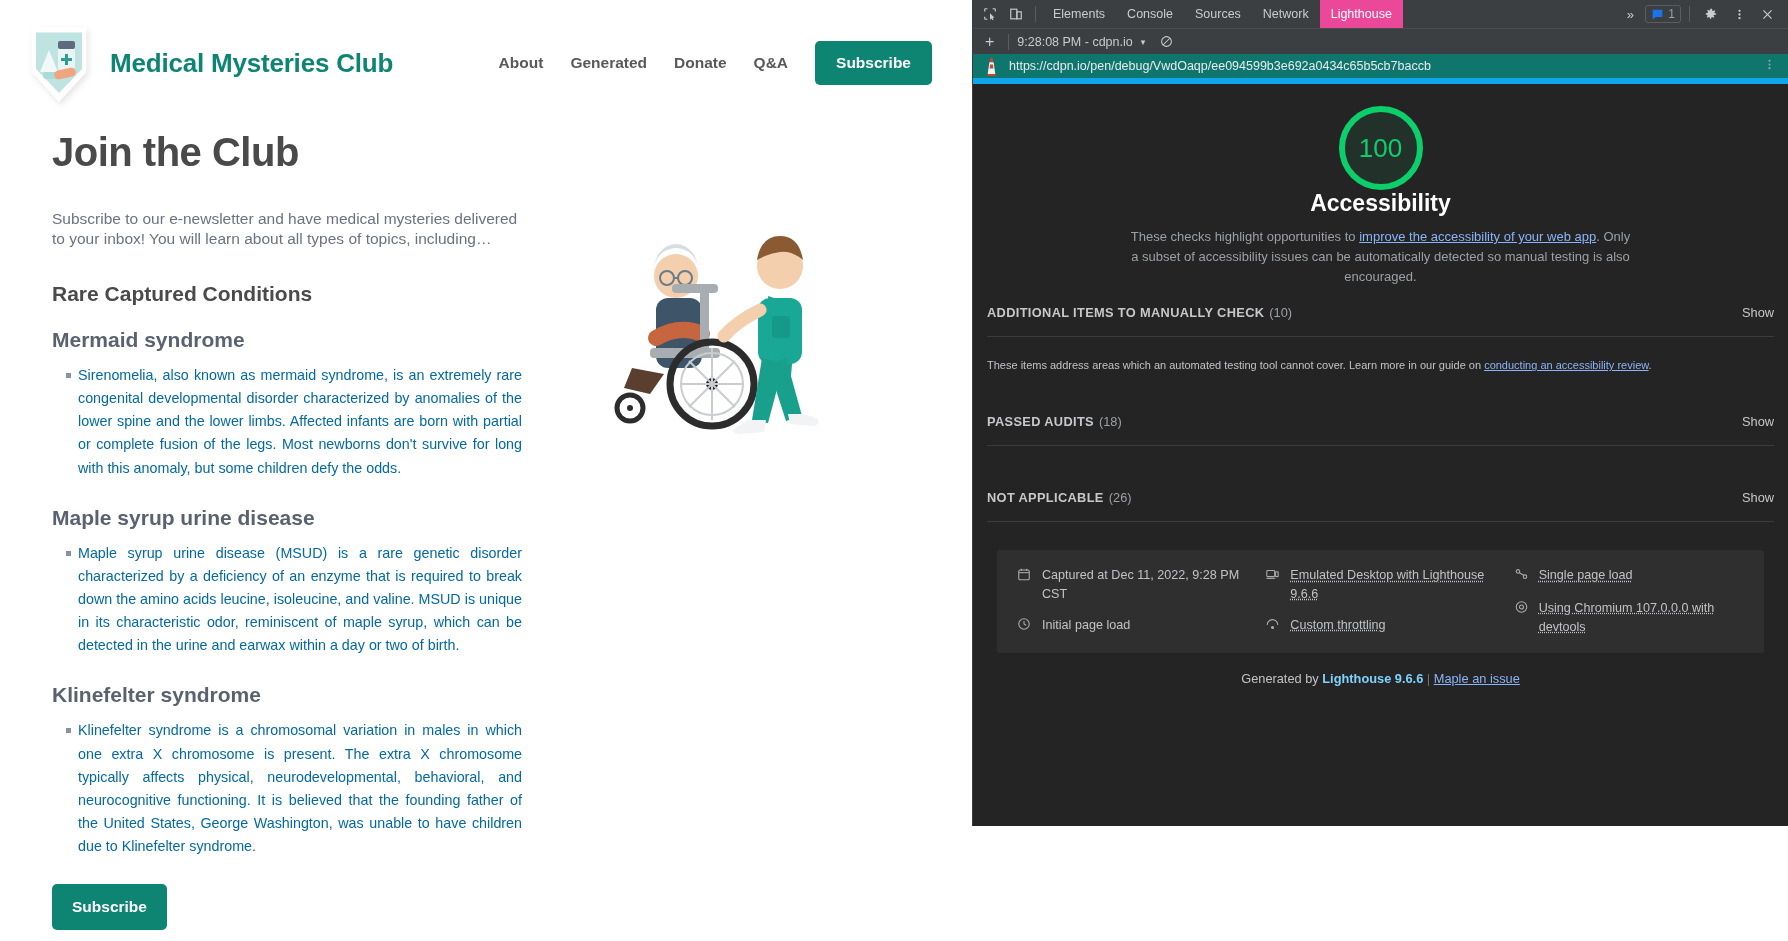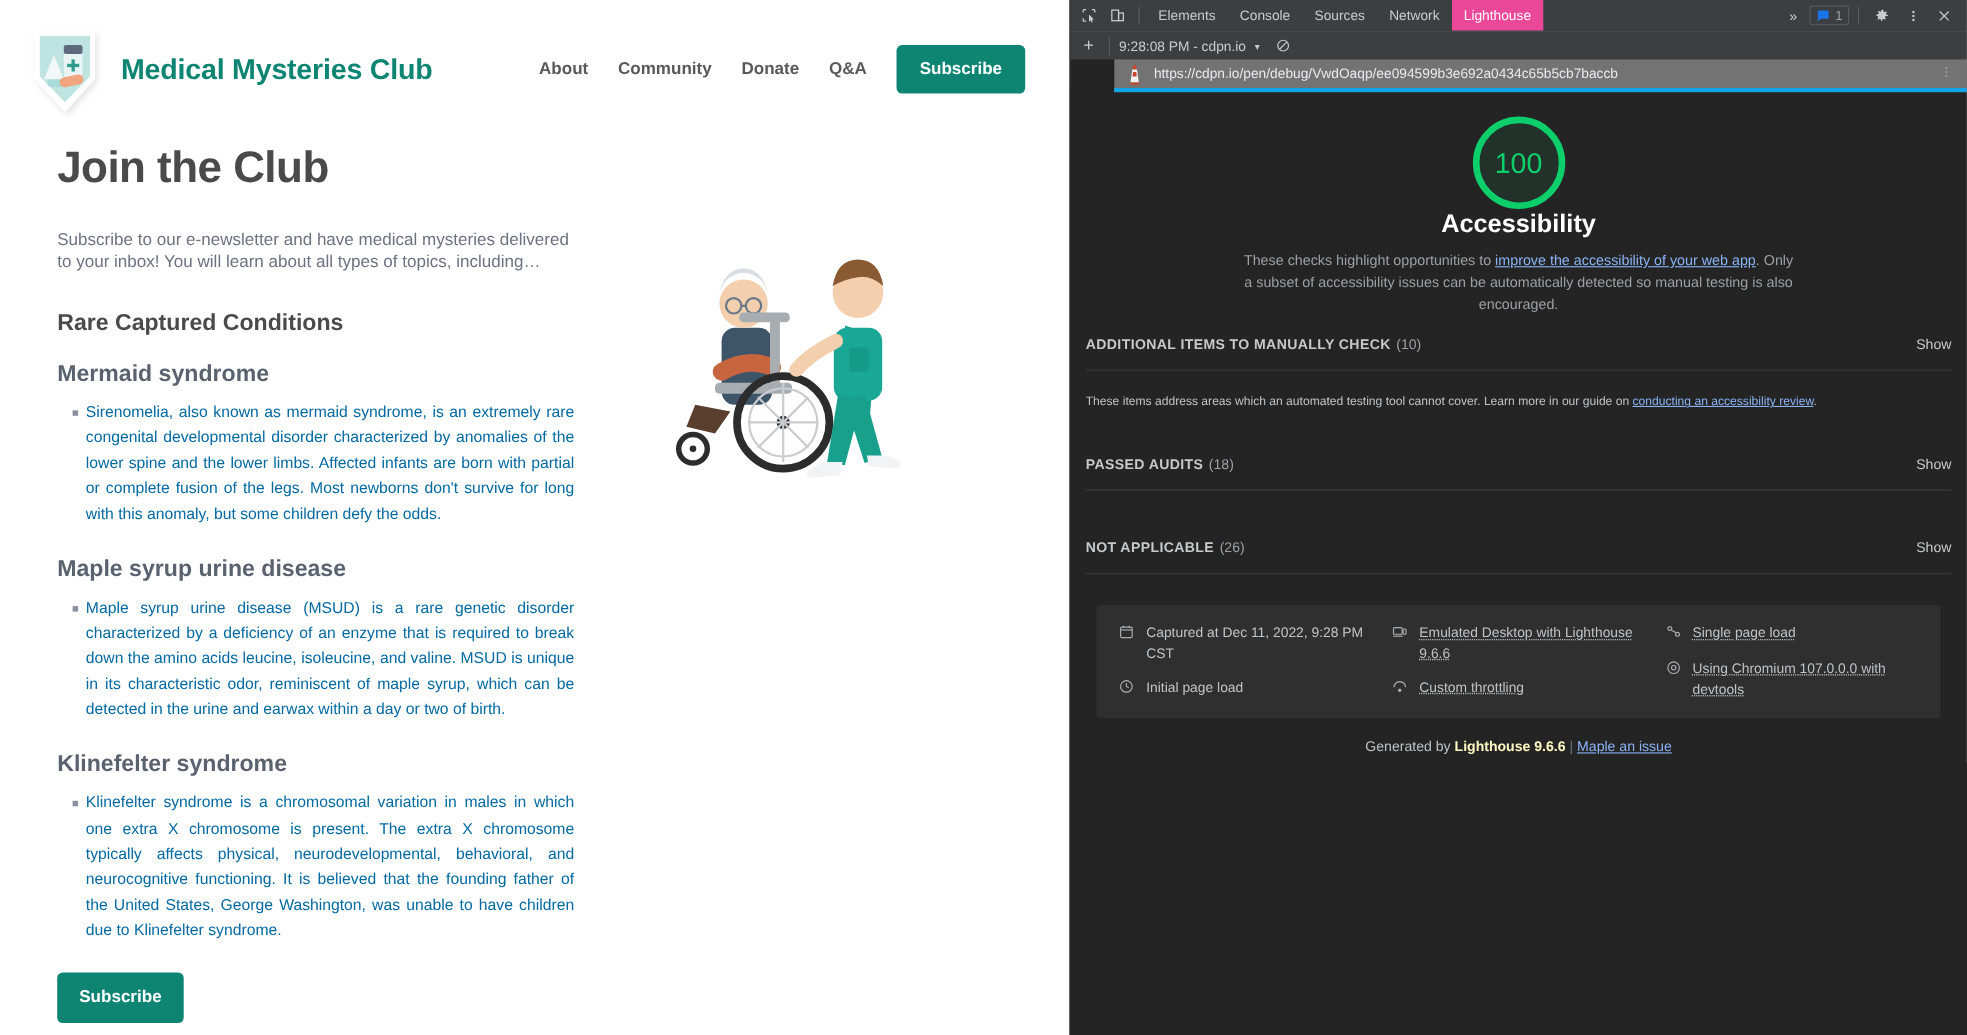--- a/index.html
+++ b/index.html
@@ -131,21 +131,21 @@
     padding: 0 20px; height: 46px; font-size: 15.5px; font-weight: 600;
     cursor: pointer; font-family: "Liberation Sans", sans-serif;
   }
   .col-right {
     flex: 1; display: flex; align-items: flex-start;
     justify-content: center; padding-top: 90px;
   }
 
   
   .devtools {
-    width: 816px; height: 941px;
+    width: 816px; height: 826px;
     background: #242424; color: #e8eaed;
     display: flex; flex-direction: column;
     font-size: 12px;
     border-left: 1px solid #3c3c3c;
   }
   .dt-toolbar {
     height: 28px; background: #3c3f41;
     display: flex; align-items: center; gap: 0;
     padding: 0 4px; flex: 0 0 28px;
   }
@@ -168,25 +168,24 @@
   .dt-subbar {
     height: 26px; background: #3c3f41; display:flex; align-items:center;
     padding: 0 6px; gap: 8px; flex: 0 0 26px; border-top:1px solid #4a4d4f;
     color:#c9ccce; font-size:12.5px;
   }
   .plus-btn { color:#c9ccce; font-size:16px; padding:0 6px; cursor:pointer; line-height:1;}
   .vbar { width:1px; height:16px; background:#5a5d5f; }
   .caret-down { font-size:9px; color:#c9ccce; }
 
   .lh-urlbar {
-    background: #737373; height: 30px;
+    background: #0f766e; height: 30px;
     display: flex; align-items: center; gap: 9px;
     padding: 0 12px 0 10px; flex: 0 0 30px;
-    border-bottom: 4px solid #0ea5e9;
-    margin-left: 40px;
+    border-bottom: 6px solid #0ea5e9;
   }
   .lh-urlbar .url { font-size: 12.5px; color: #e8eaed; }
   .lh-body {
     flex: 1; overflow: hidden; background: #242424;
     display:flex; flex-direction:column;
   }
   .lh-gauge-wrap { text-align: center; padding: 22px 0 0 0; }
   .gauge {
     width: 84px; height: 84px; border-radius: 50%;
     border: 6px solid #0cce6b; background: rgba(12,206,107,0.08);
@@ -224,21 +223,21 @@
     margin: 28px 24px 0; background: #2f2f2f; border-radius: 3px;
     padding: 16px 20px; display: flex; gap: 18px;
   }
   .meta-col { flex:1; display:flex; flex-direction:column; gap: 12px; }
   .meta-item { display:flex; gap: 9px; color:#c0c3c6; font-size: 12.6px; line-height:1.5; }
   .meta-item .mi-ico { flex:0 0 16px; opacity:.85; padding-top:1px;}
   .meta-item .dotted { text-decoration: underline; text-decoration-style: dotted; }
   .lh-footer {
     text-align:center; color:#c0c3c6; font-size: 12.8px; padding: 18px 0 0 0;
   }
-  .lh-footer b { color:#fef9c3; }
+  .lh-footer b { color:#7dd3fc; }
   .lh-footer a { color:#8ab4f8; text-decoration: underline; }
   .divider-v { color:#6e7377; }
 </style>
 </head>
 <body>
 
 <div class="screen">
 
   <div class="page">
 
@@ -251,21 +250,21 @@
         <div class="bottle-cap"></div>
         <div class="cross-v"></div>
         <div class="cross-h"></div>
         <div class="pill2"></div>
         <div class="pill"></div>
       </div>
       <div class="brand-title">Medical Mysteries Club</div>
 
       <nav class="nav">
         <a href="#">About</a>
-        <a href="#">Community</a>
+        <a href="#">Generated</a>
         <a href="#">Donate</a>
         <a href="#">Q&amp;A</a>
         <button class="btn-primary">Subscribe</button>
       </nav>
     </div>
 
     <div class="hero">
       <div class="col-left">
         <h1 class="page-title">Join the Club</h1>
         <p class="lede">Subscribe to our e-newsletter and have medical mysteries delivered to your inbox! You will learn about all types of topics, including…</p>

